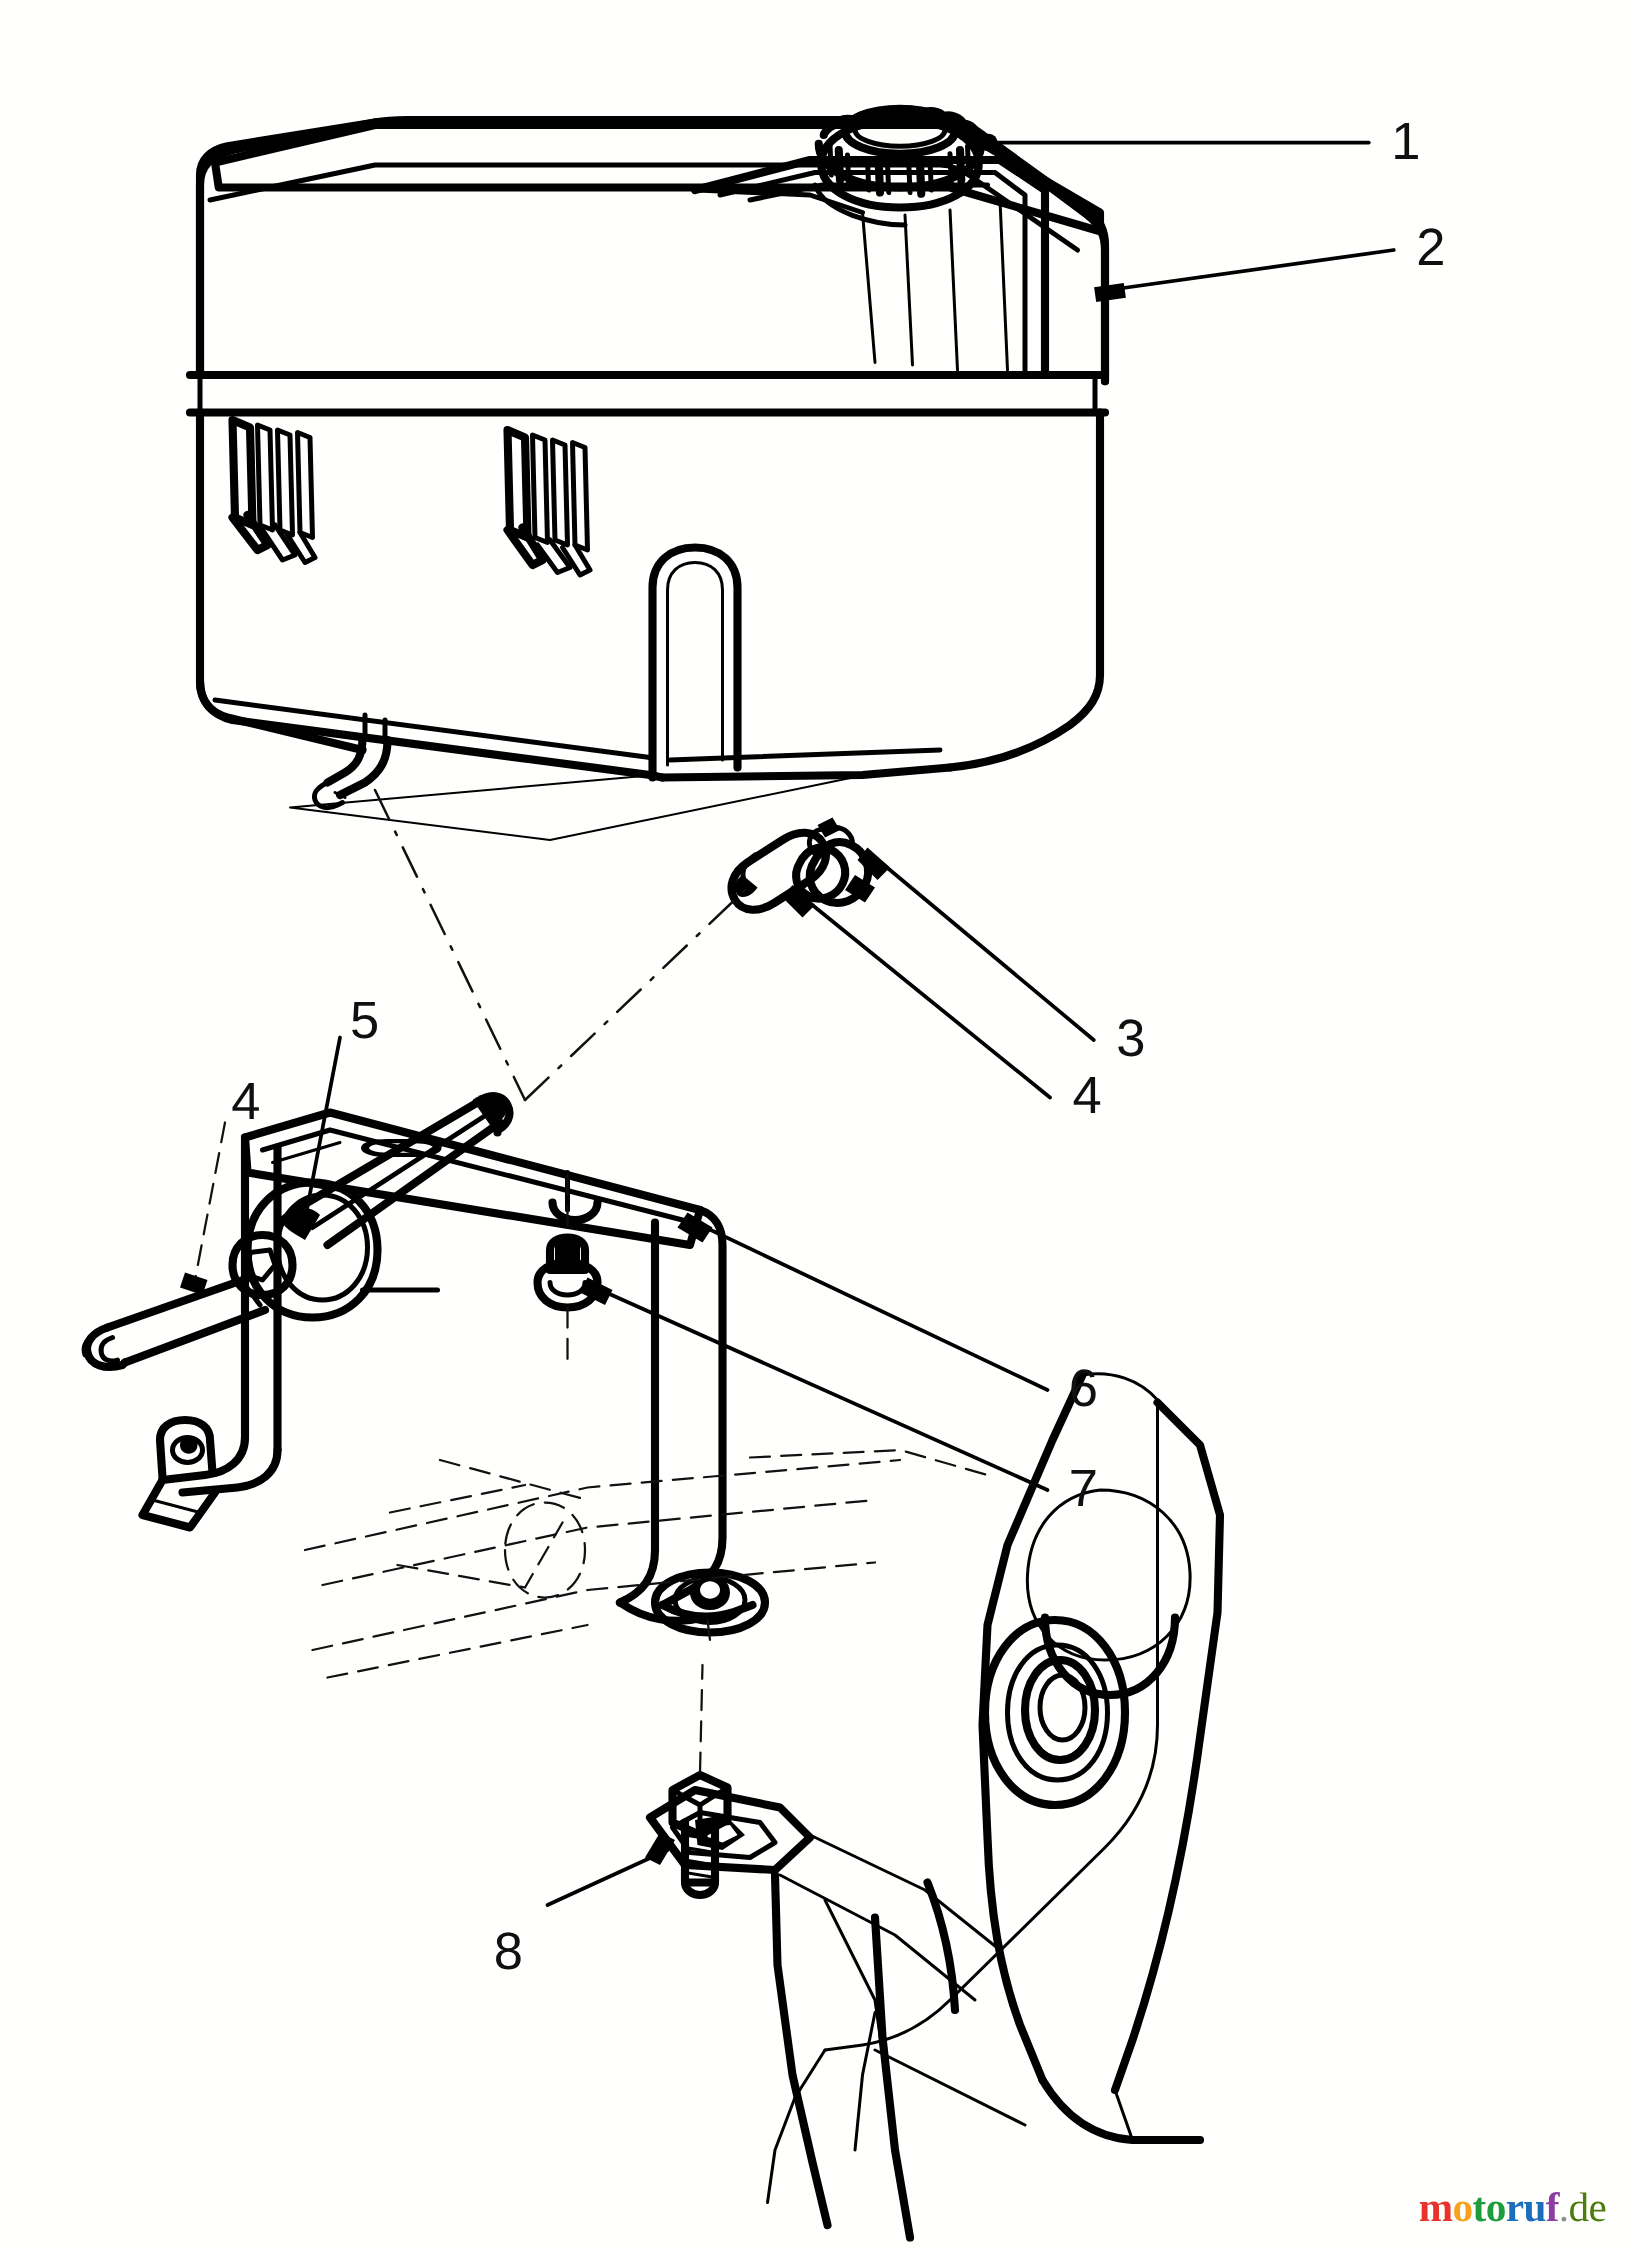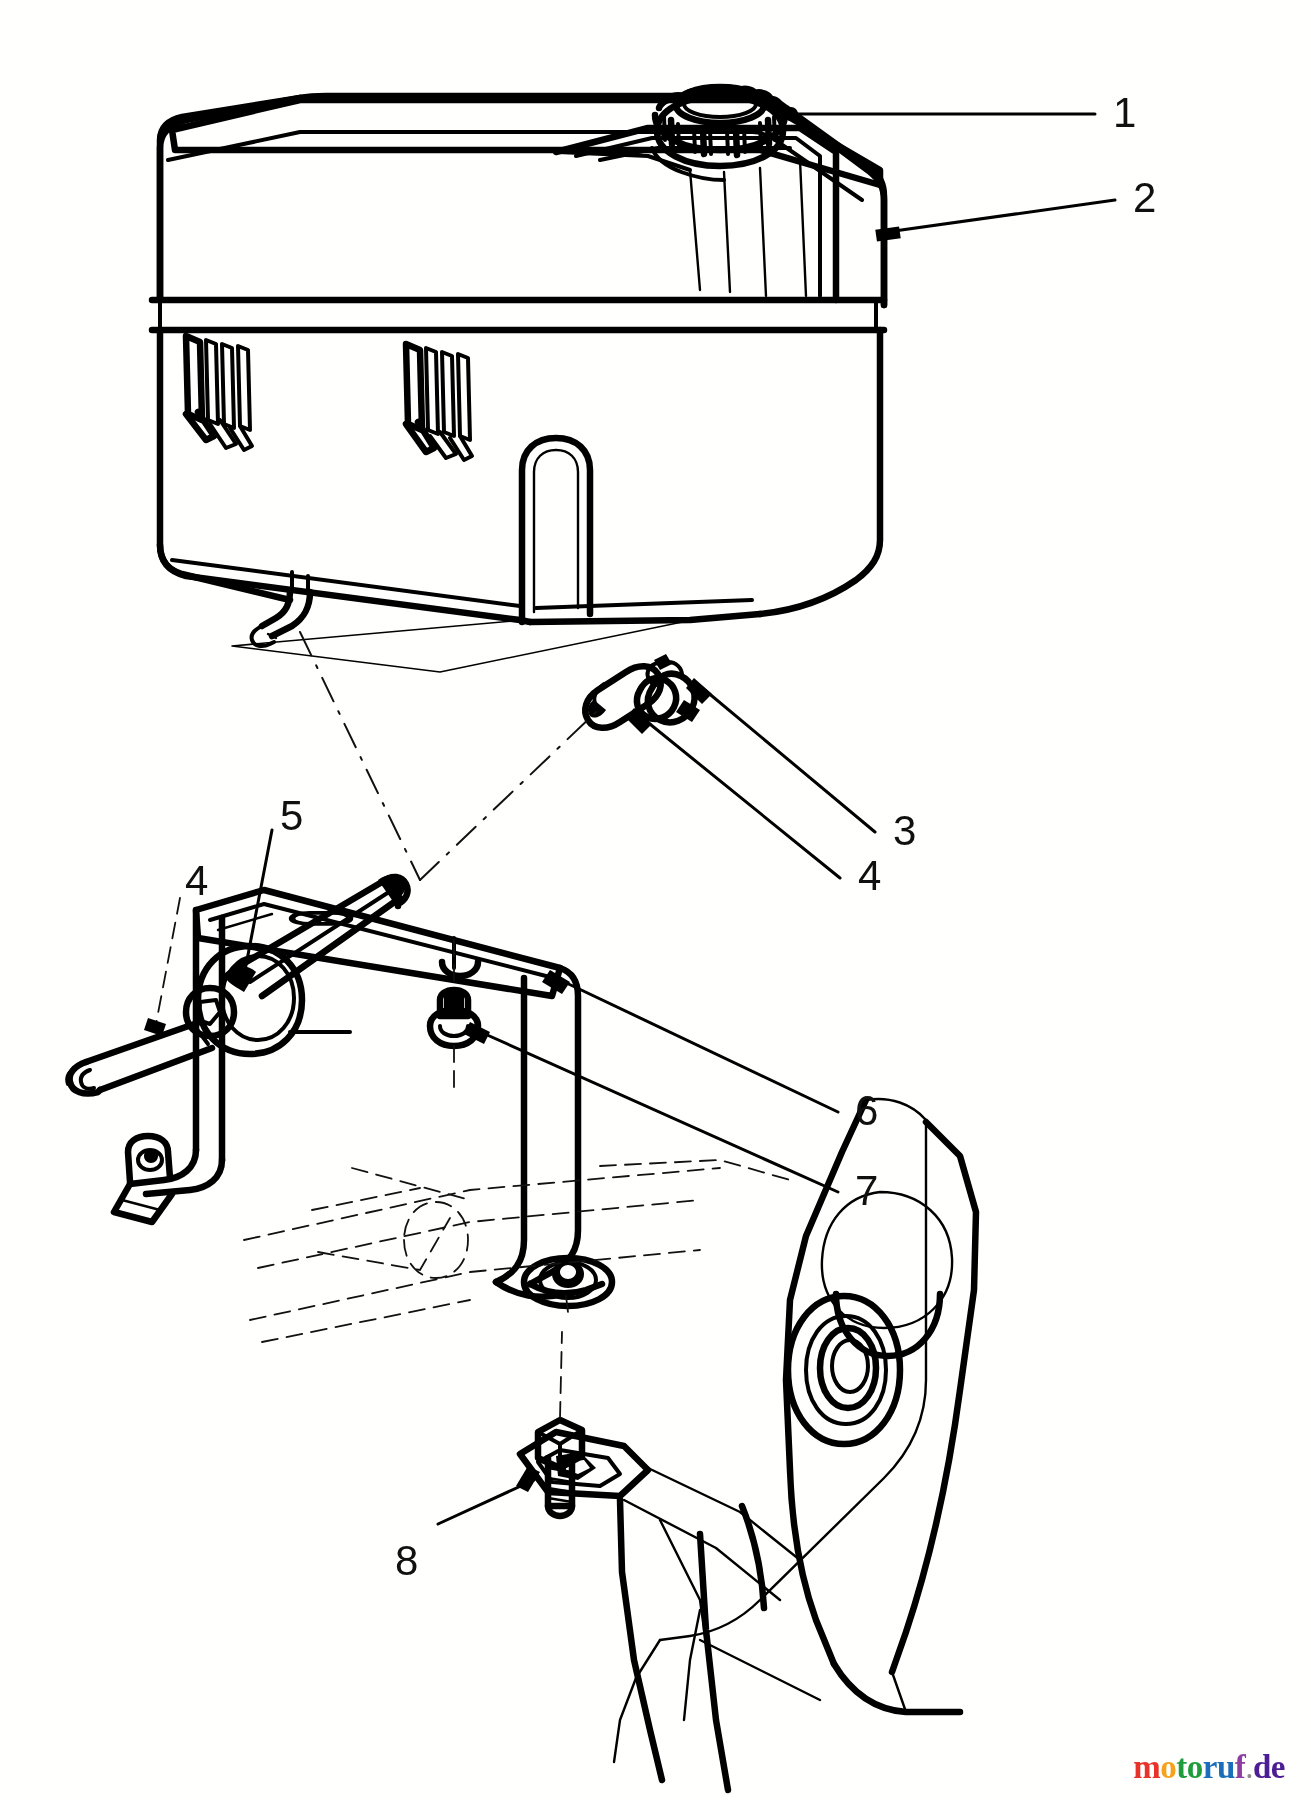--- a/index.html
+++ b/index.html
@@ -45,21 +45,21 @@
     white-space: nowrap;
   }
   #watermark .w-m  { color: #e8332a; }
   #watermark .w-o1 { color: #f6a21c; }
   #watermark .w-t  { color: #1f9d3c; }
   #watermark .w-o2 { color: #1f9d3c; }
   #watermark .w-r  { color: #1b6fba; }
   #watermark .w-u  { color: #1b6fba; }
   #watermark .w-f  { color: #8c3fa0; }
   #watermark .w-dot{ color: #8e8e8e; font-weight: 400; }
-  #watermark .w-de { color: #4c1d95; font-weight: 700; }
+  #watermark .w-de { color: #4d7c0f; font-weight: 400; }
 </style>
 </head>
 <body>
 
 <div id="page">
 
   <svg id="diagram-svg" viewBox="0 0 1311 1800" xmlns="http://www.w3.org/2000/svg">
     <defs>
       <style>
         .hv  { fill:none; stroke:#000; stroke-width:6.5; stroke-linecap:round; stroke-linejoin:round; }

